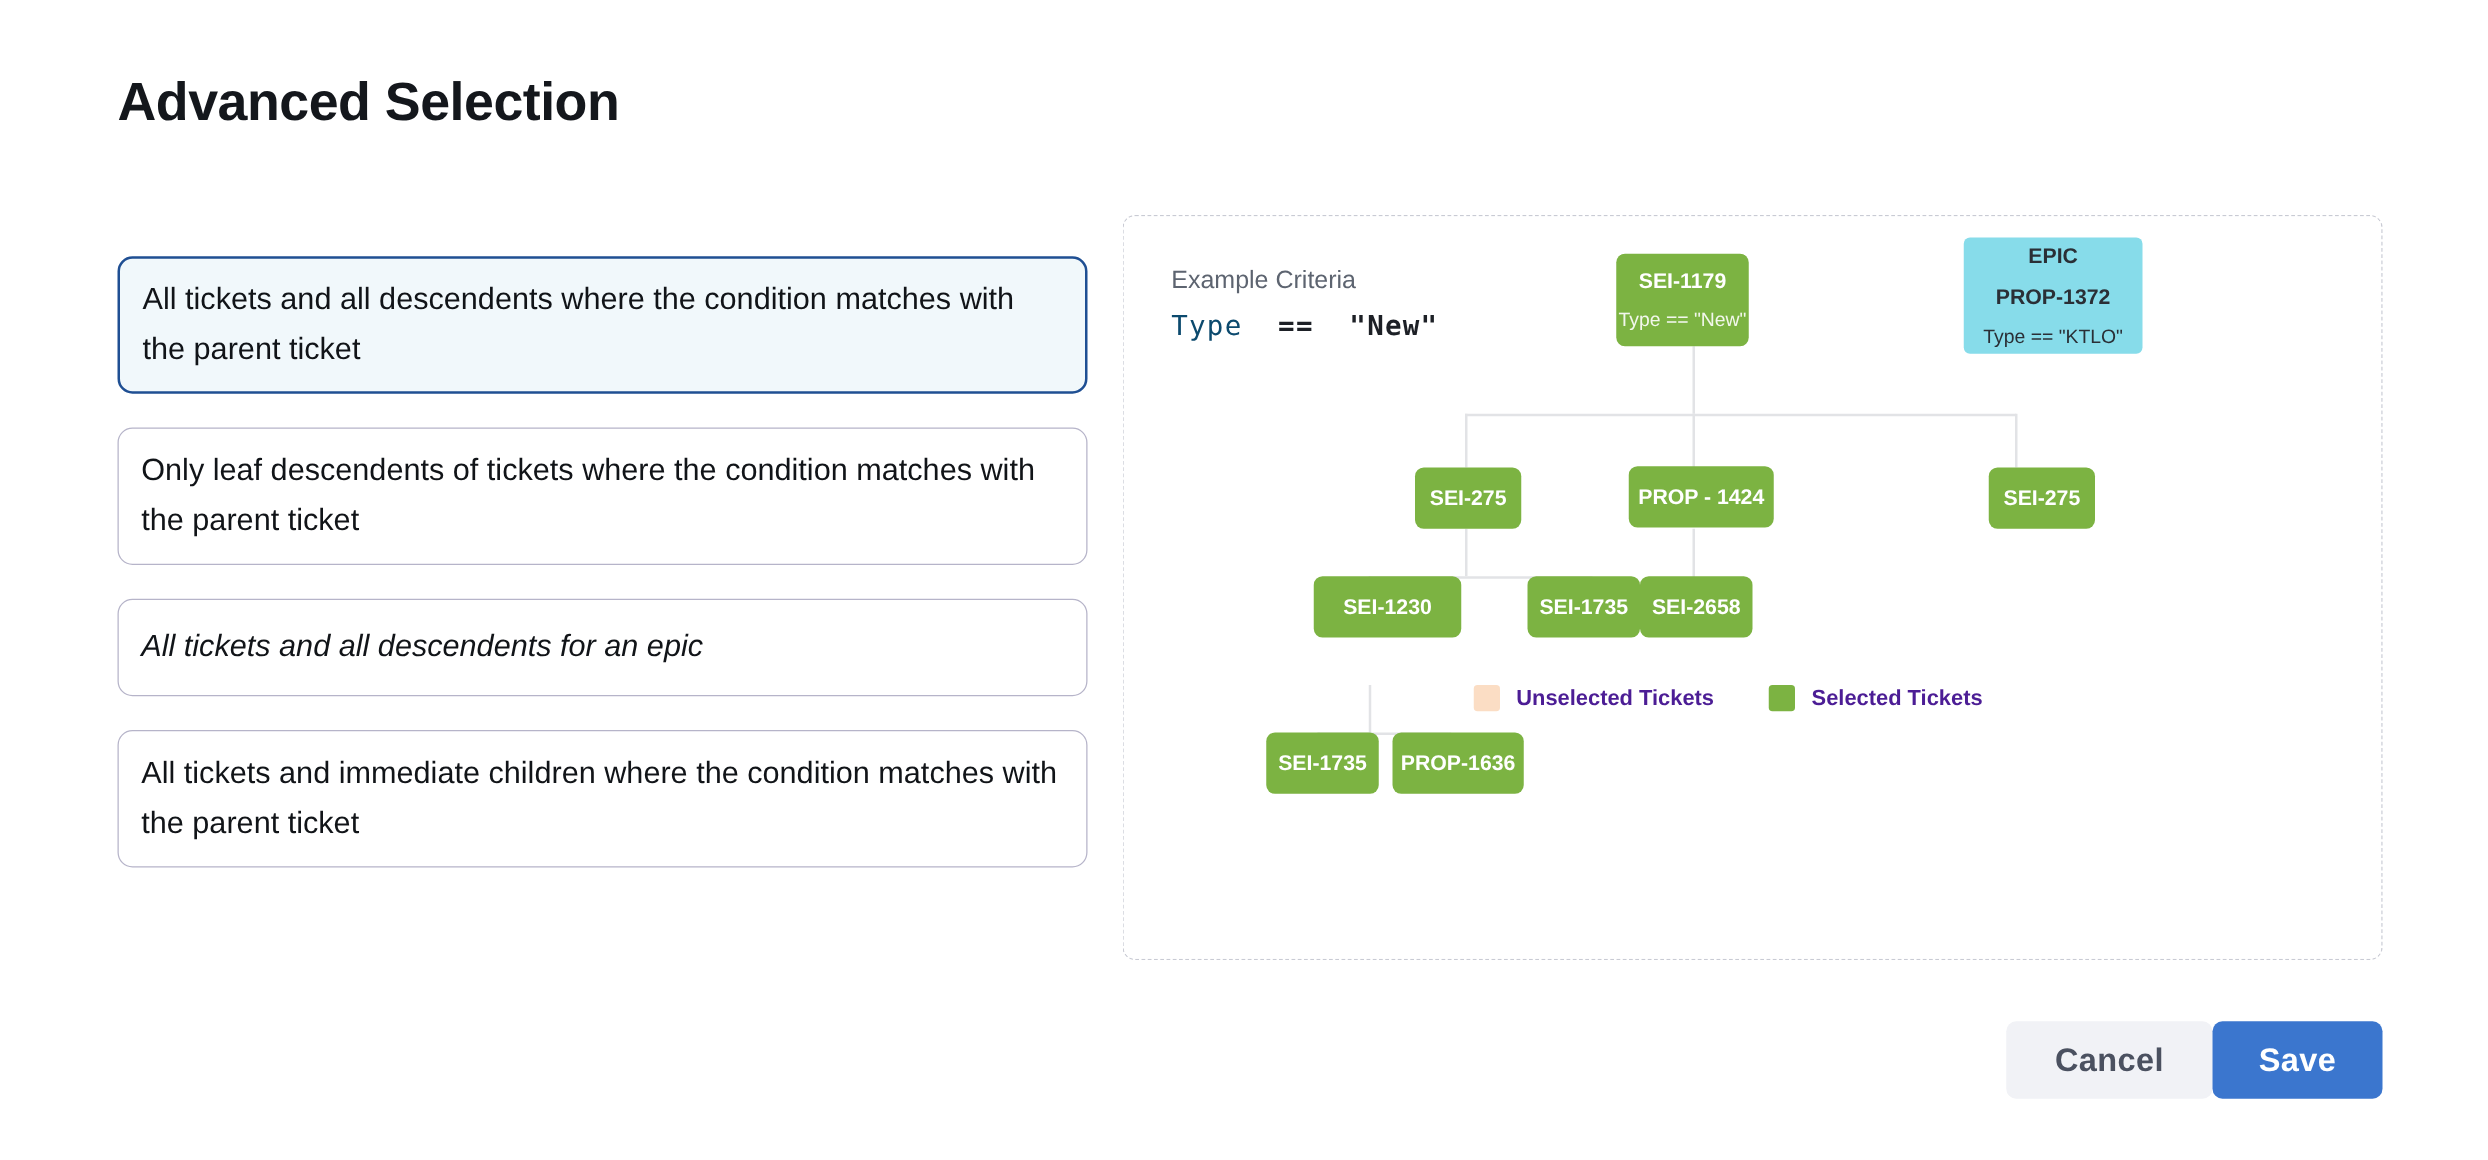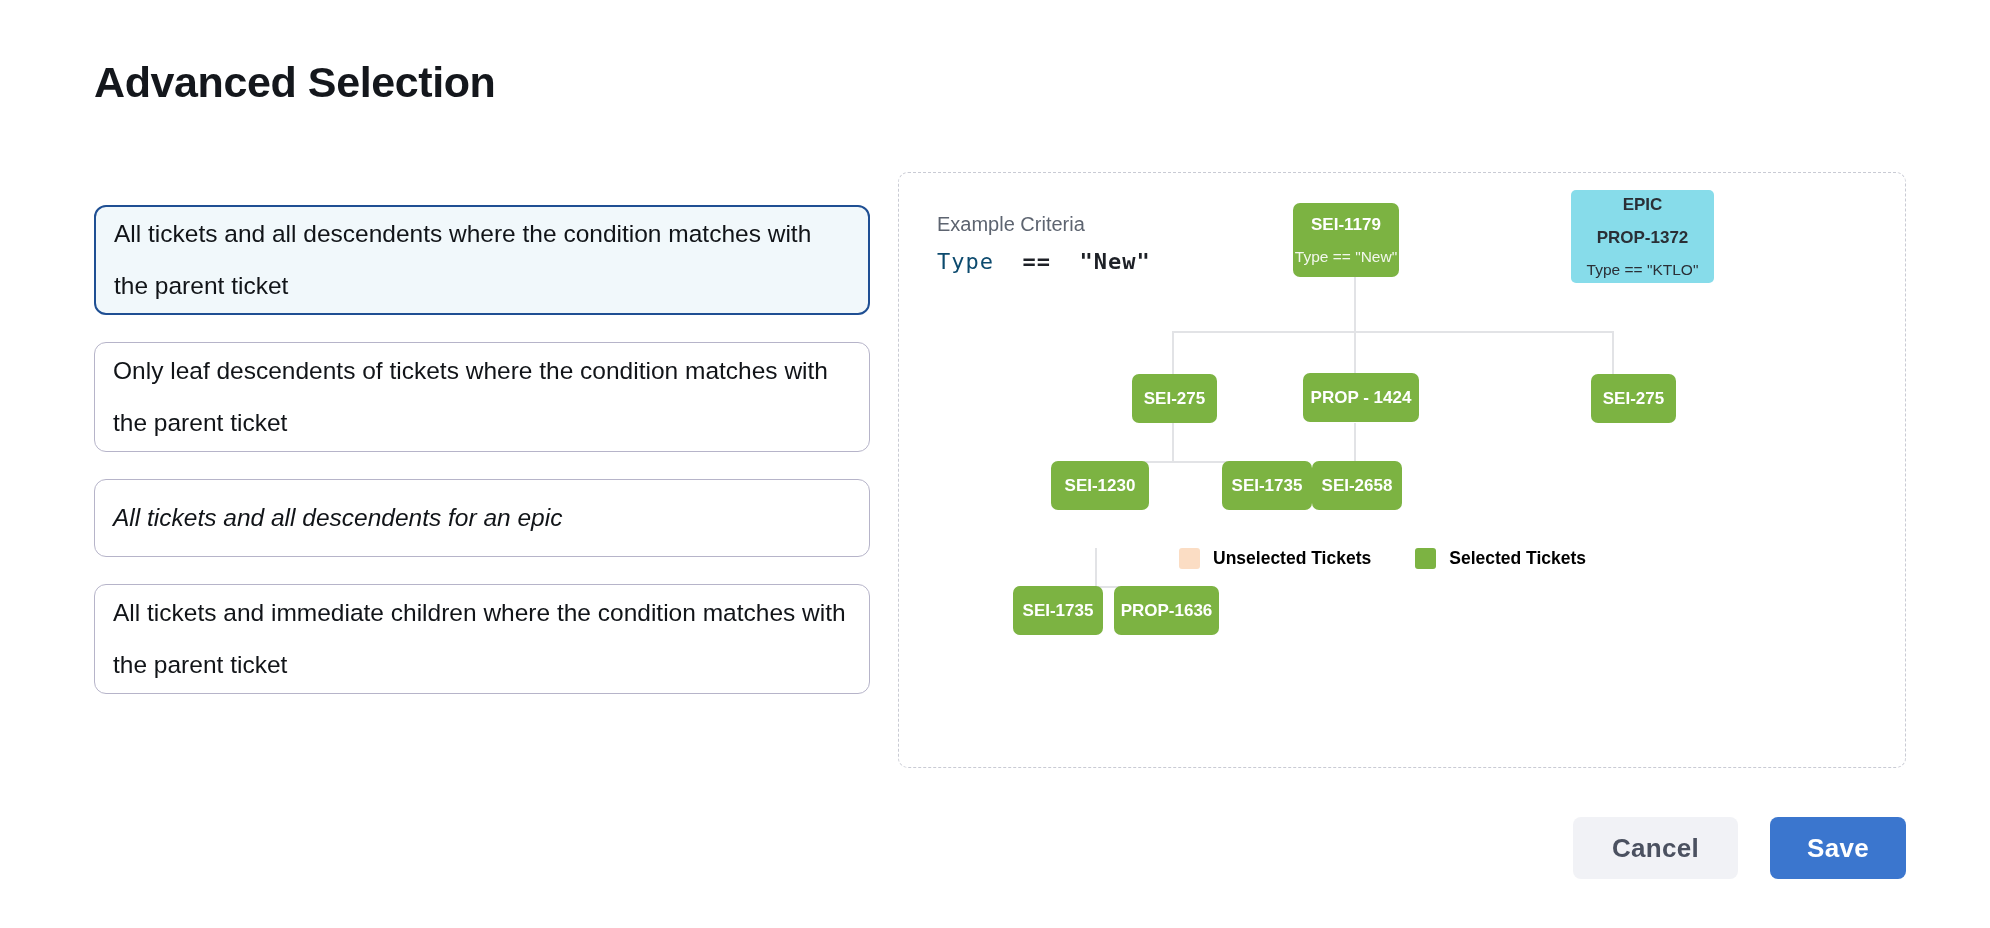--- a/index.html
+++ b/index.html
@@ -34,21 +34,21 @@
   }
   .option {
     width: 776px;
     border-radius: 12px;
     border: 1.6px solid #b6b4c9;
     background: #ffffff;
     padding: 26px 18px 26px 18px;
     margin-bottom: 27px;
     color: #111418;
     font-size: 24.5px;
-    line-height: 52px;
+    line-height: 40px;
     display: flex;
     align-items: center;
   }
   .option .opt-text { display: block; }
   .option.selected {
     border: 2.4px solid #1f4f93;
     background: #f1f8fb;
   }
   .option.two-line { height: 110px; }
   .option.one-line { height: 78px; padding-top: 18px; padding-bottom: 18px; font-style: italic; }
@@ -120,29 +120,28 @@
   
   .legend {
     position: absolute;
     left: 280px; top: 375px;
     display: flex;
     align-items: center;
     gap: 44px;
   }
   .legend-item { display: flex; align-items: center; gap: 13px; }
   .legend-swatch { width: 21px; height: 21px; border-radius: 3px; }
-  .legend-label { font-size: 17.5px; color: #000000; font-weight: bold; }
+  .legend-label { font-size: 17.5px; color: #4c1d95; font-weight: bold; }
 
   
   .footer {
     position: absolute;
     right: 84px; top: 817px;
     display: flex;
     align-items: center;
-    gap: 32px;
   }
   .btn {
     border: none;
     border-radius: 8px;
     font-size: 26px;
     font-weight: bold;
     font-family: "Liberation Sans", sans-serif;
     letter-spacing: 0.3px;
     cursor: pointer;
   }
@@ -223,21 +222,21 @@
     </div>
 
     <div class="node green" style="left:404px; top:200px; width:116px; height:49px;">
       <span>PROP - 1424</span>
     </div>
 
     <div class="node green" style="left:692px; top:201px; width:85px; height:49px;">
       <span>SEI-275</span>
     </div>
 
-    <div class="node green" style="left:152px; top:288px; width:98px; height:49px;">
+    <div class="node green" style="left:152px; top:288px; width:118px; height:49px;">
       <span>SEI-1230</span>
     </div>
 
     <div class="node green" style="left:323px; top:288px; width:90px; height:49px;">
       <span>SEI-1735</span>
     </div>
 
     <div class="node green" style="left:413px; top:288px; width:90px; height:49px;">
       <span>SEI-2658</span>
     </div>

